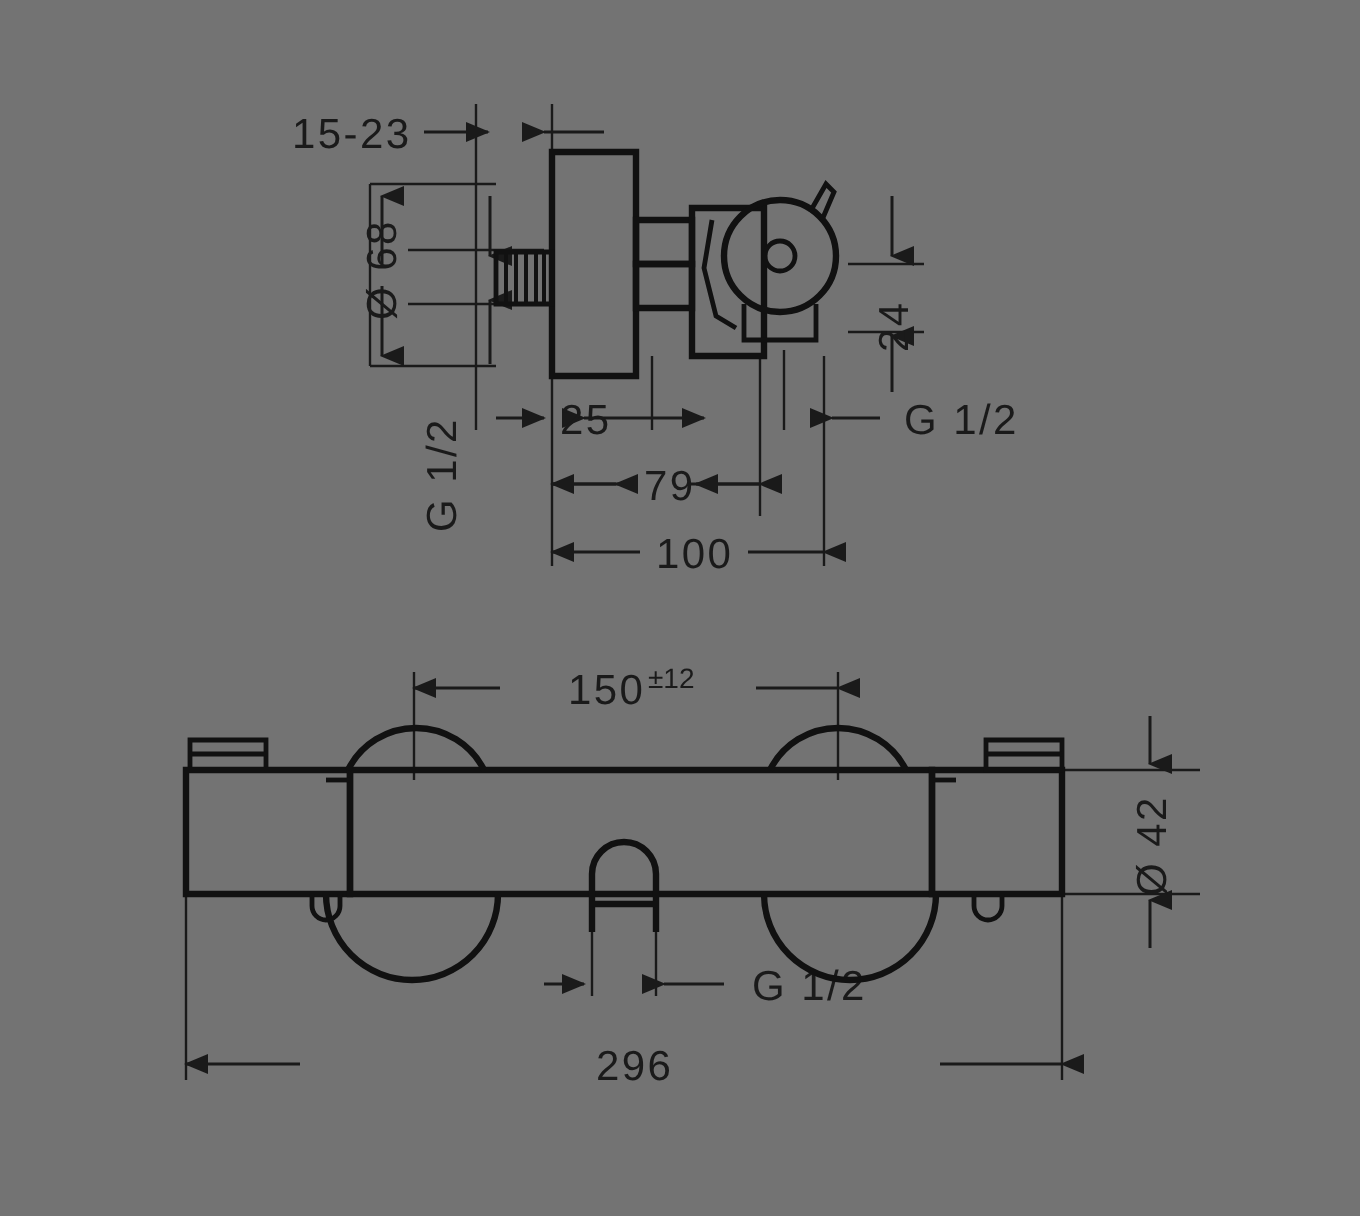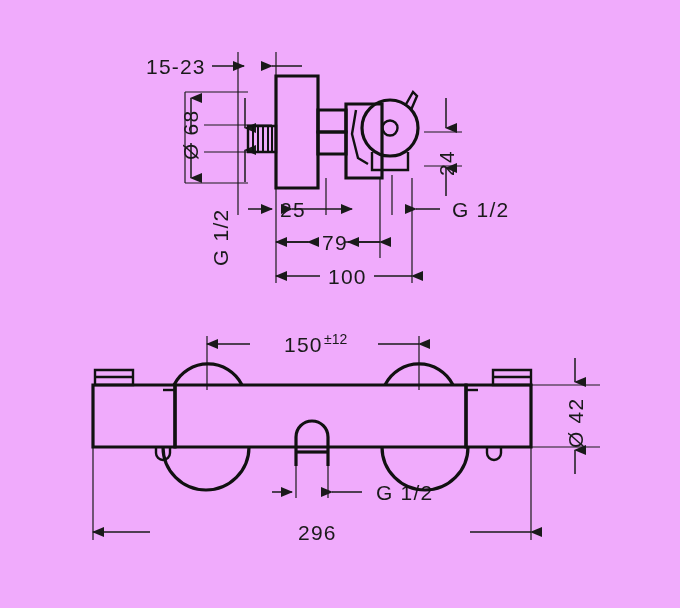--- a/index.html
+++ b/index.html
@@ -7,21 +7,21 @@
     padding: 0;
     background: #ffffff;
   }
   body {
     font-family: "Liberation Sans", sans-serif;
   }
   #page {
     position: relative;
     width: 680px;
     height: 608px;
-    background: #f0abfc;
+    background: #737373;
     overflow: hidden;
     text-align: center;
   }
   #drawing-svg {
     position: absolute;
     left: 0;
     top: 0;
     width: 680px;
     height: 608px;
     display: block;

